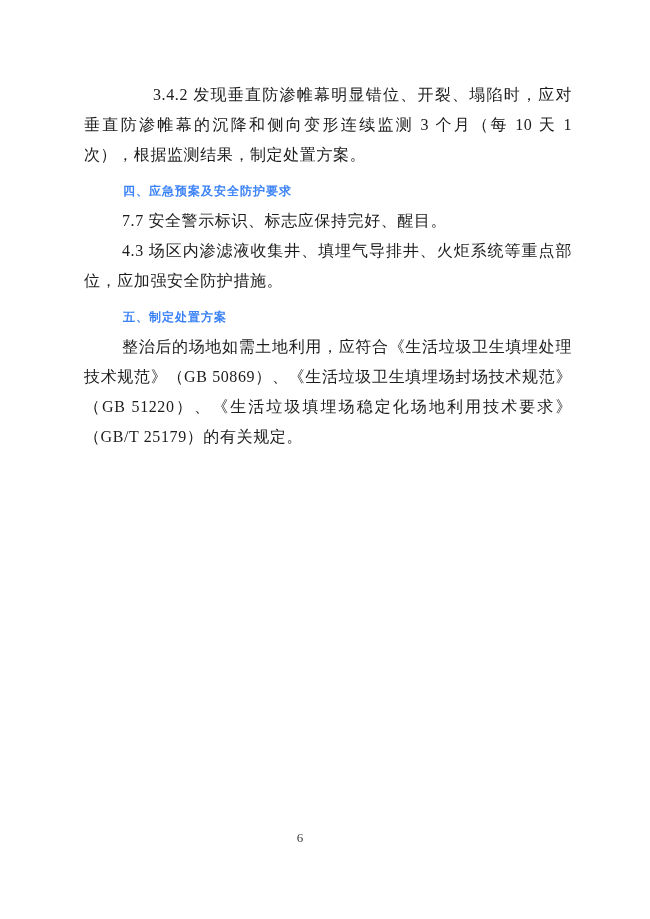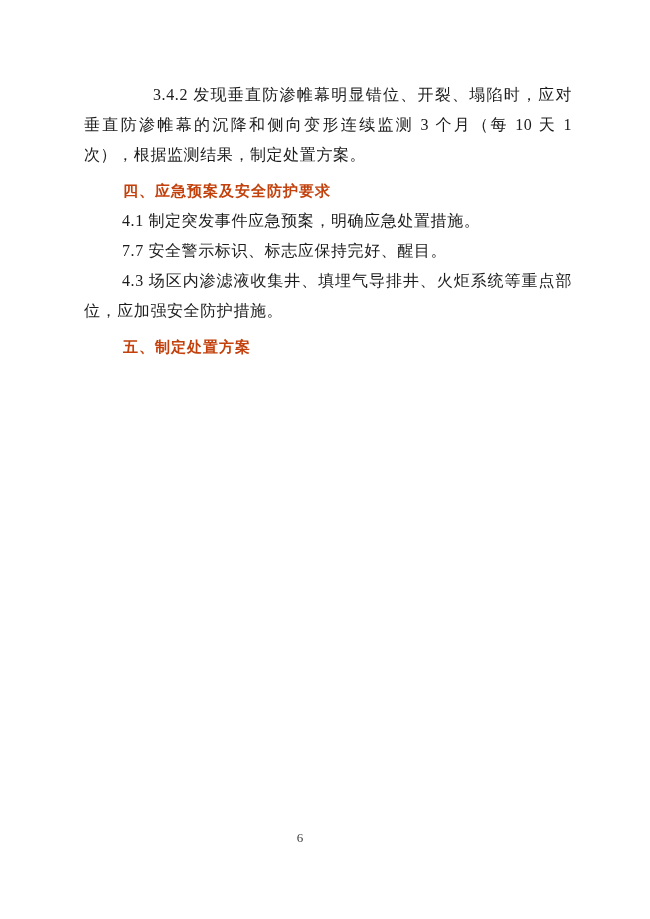--- a/index.html
+++ b/index.html
@@ -30,25 +30,25 @@
     text-align: justify;
     text-indent: 38px;
     color: #1c1c1c;
   }
   .para.indent-xl {
     text-indent: 69px;
   }
   .heading {
     margin: 6px 0 0 0;
     padding-left: 39px;
-    font-size: 15px;
+    font-size: 12px;
     line-height: 30px;
     font-weight: bold;
     letter-spacing: 1px;
-    color: #c2410c;
+    color: #3b82f6;
   }
   .footer {
     position: absolute;
     top: 828px;
     left: 0;
     width: 100%;
     text-align: center;
   }
   .page-number {
     font-size: 13px;
@@ -62,28 +62,28 @@
 </head>
 <body>
 
 <div class="page">
   <main class="content">
 
     <p class="para indent-xl">3.4.2 发现垂直防渗帷幕明显错位、开裂、塌陷时，应对垂直防渗帷幕的沉降和侧向变形连续监测 3 个月（每 10 天 1 次），根据监测结果，制定处置方案。</p>
 
     <h2 class="heading">四、应急预案及安全防护要求</h2>
 
-    <p class="para">4.1 制定突发事件应急预案，明确应急处置措施。</p>
 
     <p class="para">7.7 安全警示标识、标志应保持完好、醒目。</p>
 
     <p class="para">4.3 场区内渗滤液收集井、填埋气导排井、火炬系统等重点部位，应加强安全防护措施。</p>
 
     <h2 class="heading">五、制定处置方案</h2>
 
+    <p class="para">整治后的场地如需土地利用，应符合《生活垃圾卫生填埋处理技术规范》（GB 50869）、《生活垃圾卫生填埋场封场技术规范》（GB 51220）、《生活垃圾填埋场稳定化场地利用技术要求》（GB/T 25179）的有关规定。</p>
 
 
 
 
   </main>
 
   <footer class="footer">
     <span class="page-number">6</span>
   </footer>
 </div>

